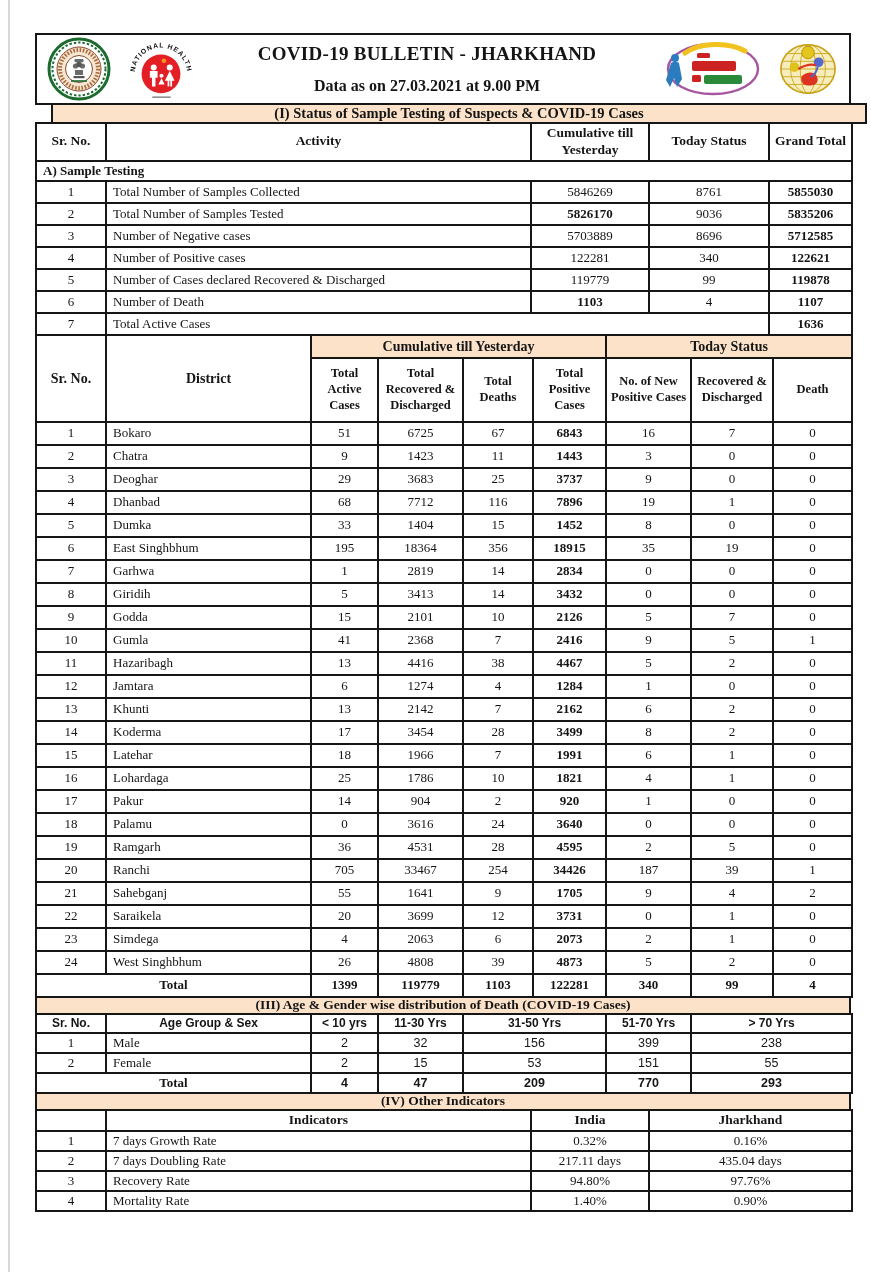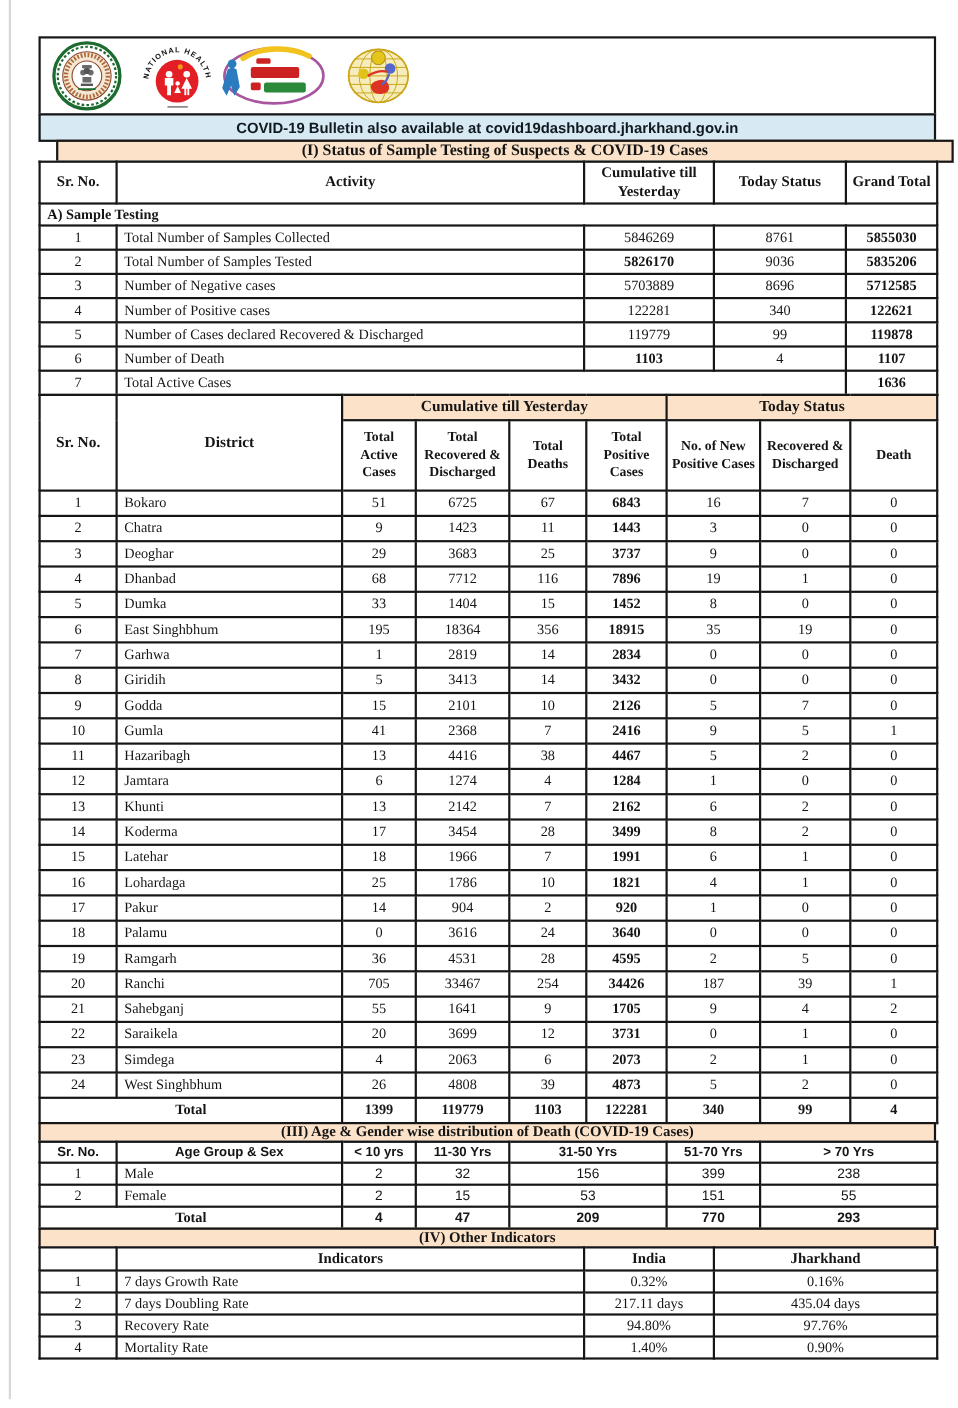--- a/index.html
+++ b/index.html
@@ -93,20 +93,24 @@
           <circle cx="44" cy="33.5" r="3.1" fill="#ffffff"></circle>
           <path d="M 44 37 l 5 10 h -10 z" fill="#ffffff"></path>
           <rect x="41.8" y="46" width="1.8" height="7" fill="#ffffff"></rect>
           <rect x="44.6" y="46" width="1.8" height="7" fill="#ffffff"></rect>
           <circle cx="35.5" cy="42" r="2.1" fill="#ffffff"></circle>
           <path d="M 35.5 44.5 l 3.2 6.5 h -6.4 z" fill="#ffffff"></path>
           <path d="M 26 64 H 45" stroke="#8a8a8a" stroke-width="1.6"></path>
         </svg>
       </span>
     </div>
+    <div class="title-wrap">
+      <div class="main-title">COVID-19 BULLETIN - JHARKHAND</div>
+      <div class="date-line">Data as on 27.03.2021 at 9.00 PM</div>
+    </div>
     <div class="logo-right">
       <span>
         <svg width="102" height="56" viewBox="0 0 102 56">
           <ellipse cx="54" cy="28" rx="45" ry="25" fill="#ffffff" stroke="#a855a0" stroke-width="2.4"></ellipse>
           <path d="M 26 12 A 40 22 0 0 1 86 10" fill="none" stroke="#f2c21f" stroke-width="5" stroke-linecap="round"></path>
           <circle cx="16" cy="17" r="4" fill="#2b7bbf"></circle>
           <path d="M 12 22 q 4 -3 8 0 l 3 16 l -5 8 l -3 -9 l -4 9 l -4 -7 z" fill="#2b7bbf"></path>
           <rect x="38" y="12" width="13" height="5" rx="1.5" fill="#cc2222"></rect>
           <rect x="33" y="20" width="44" height="10" rx="2" fill="#cc2222"></rect>
           <rect x="33" y="34" width="9" height="7" rx="1.5" fill="#cc2222"></rect>
@@ -124,21 +128,20 @@
           <circle cx="41" cy="23" r="5" fill="#5566cc"></circle>
           <circle cx="16" cy="28" r="5" fill="#e0c21a"></circle>
           <path d="M 30 34 q 8 -2 10 6 q 1 6 -7 7 q -9 1 -10 -6 q -1 -5 7 -7 z" fill="#dd3322"></path>
           <path d="M 20 30 Q 30 24 38 26" stroke="#dd3322" stroke-width="2.2" fill="none"></path>
           <path d="M 40 28 Q 38 36 33 38" stroke="#5566cc" stroke-width="2.2" fill="none"></path>
         </svg>
       </span>
     </div>
   </div>
 
-  <div class="block banner">COVID-19 Bulletin also available at covid19dashboard.jharkhand.gov.in</div>
 
   <div class="block sec-title h21">(I) Status of Sample Testing of Suspects &amp; COVID-19 Cases</div>
   <table id="t1">
     <colgroup>
         <col style="width:70px">
         <col style="width:425px">
         <col style="width:118px">
         <col style="width:120px">
         <col style="width:83px">
       </colgroup>

